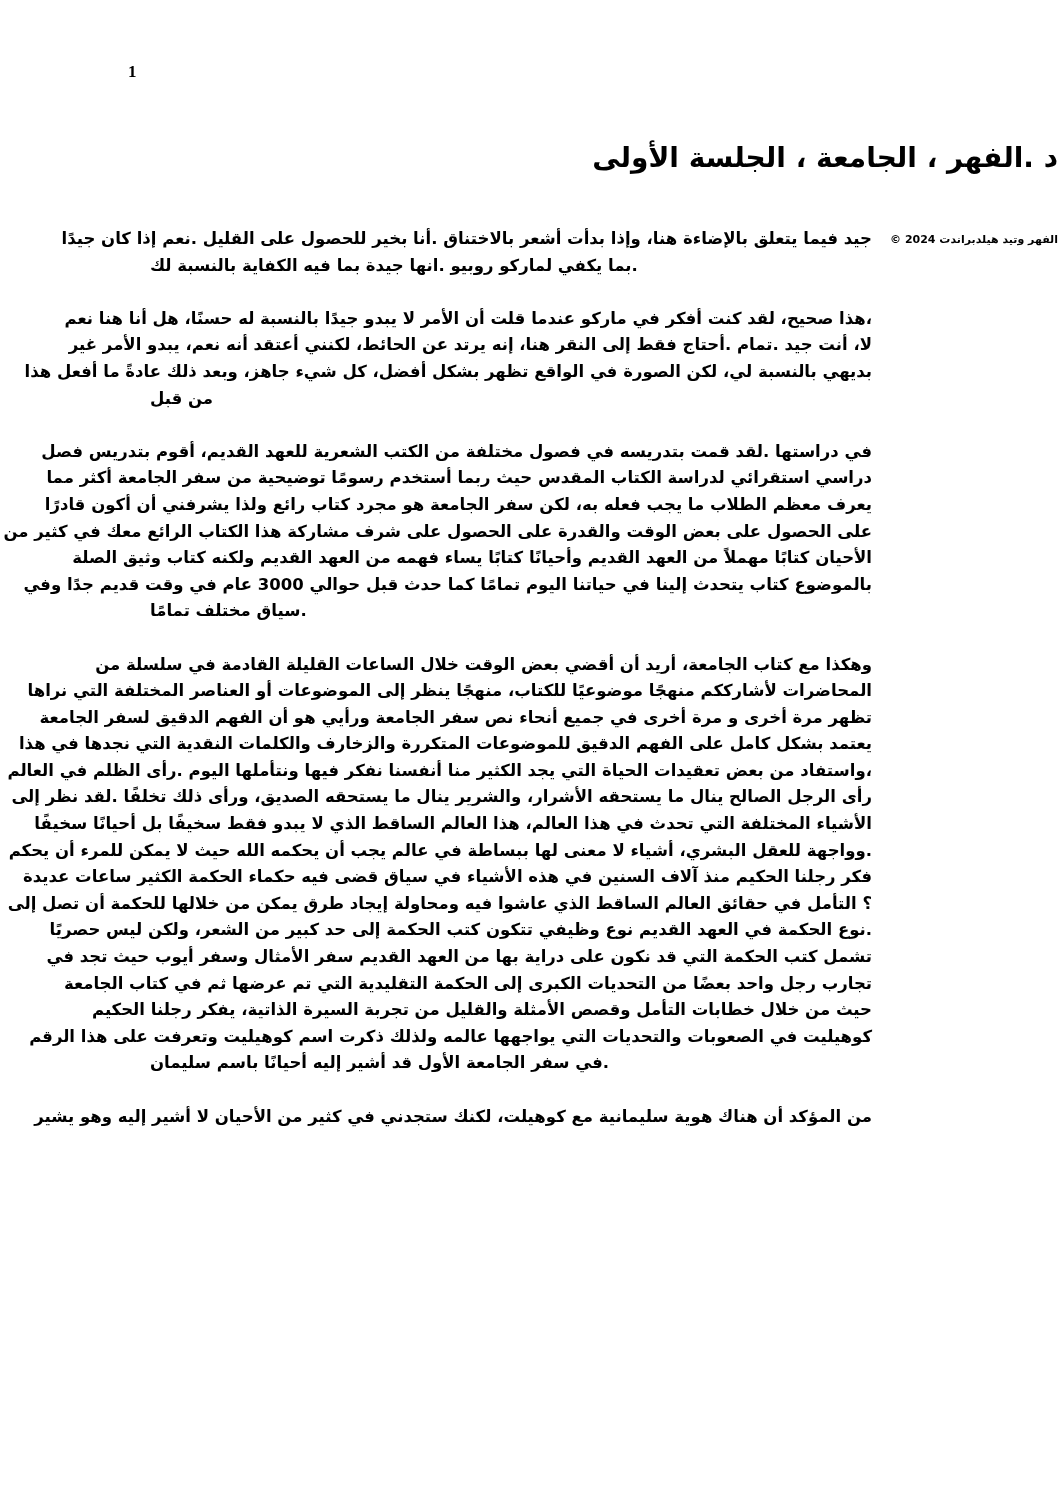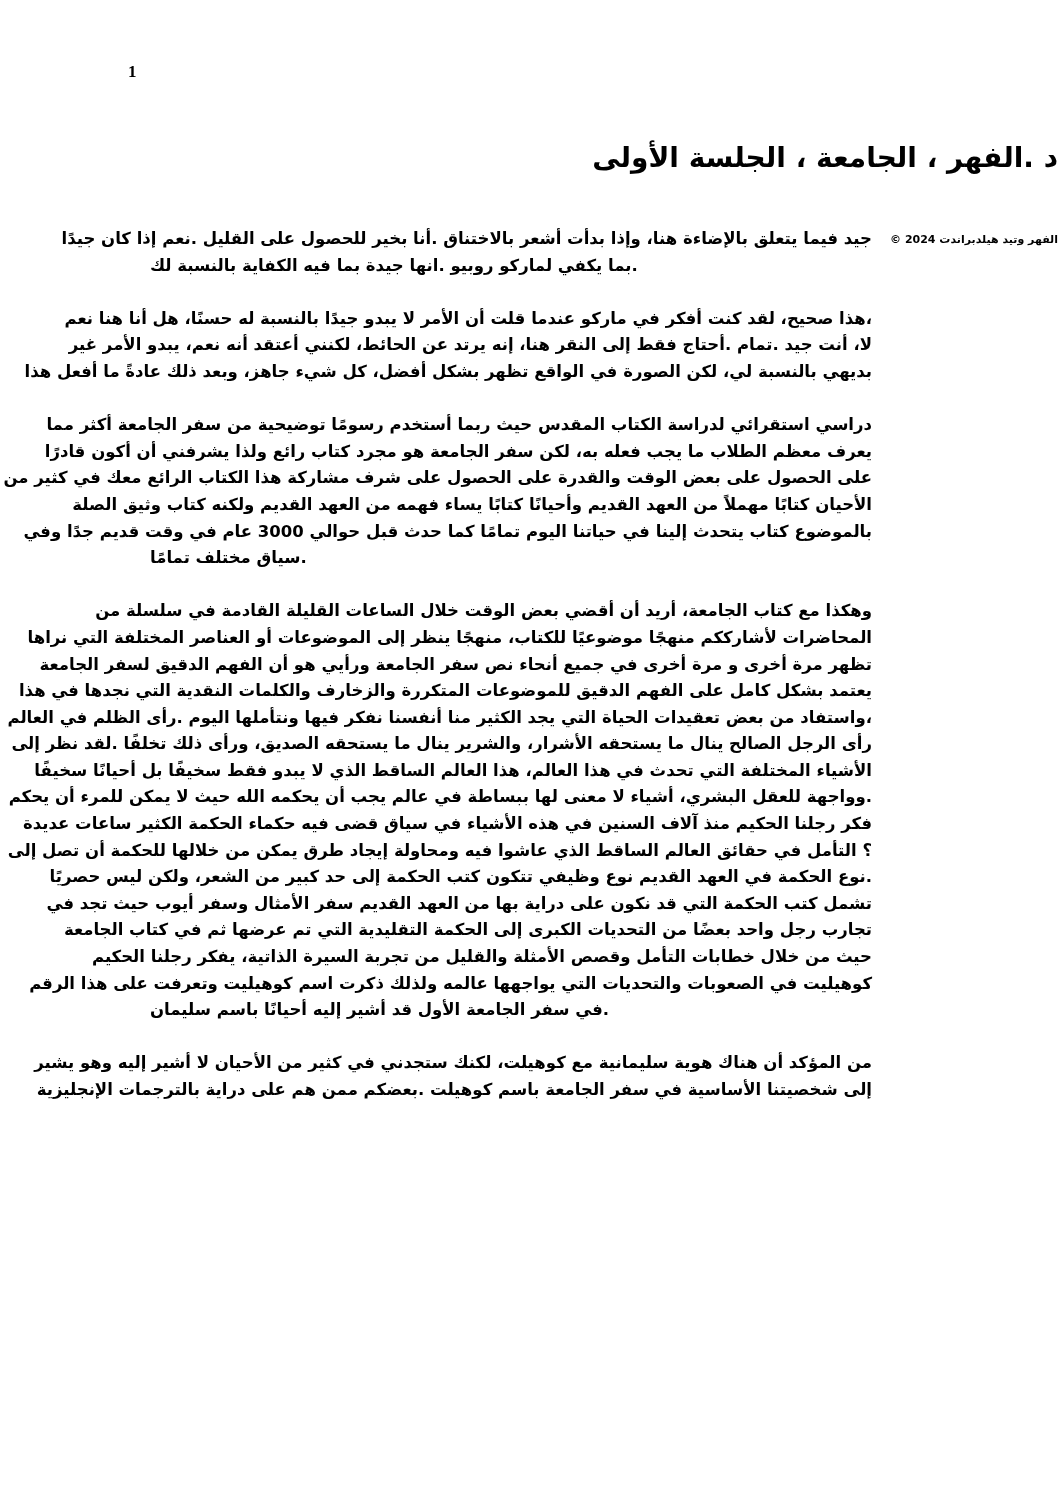--- a/index.html
+++ b/index.html
@@ -76,23 +76,25 @@
   <div class="body" id="doc-body">
       <div class="paragraph">
         <span class="line">جيد فيما يتعلق بالإضاءة هنا، وإذا بدأت أشعر بالاختناق .أنا بخير للحصول على القليل .نعم إذا كان جيدًا</span>
         <span class="line">.بما يكفي لماركو روبيو .انها جيدة بما فيه الكفاية بالنسبة لك</span>
       </div>
       <div class="para-gap"></div>
       <div class="paragraph">
         <span class="line">،هذا صحيح، لقد كنت أفكر في ماركو عندما قلت أن الأمر لا يبدو جيدًا بالنسبة له حسنًا، هل أنا هنا نعم</span>
         <span class="line">لا، أنت جيد .تمام .أحتاج فقط إلى النقر هنا، إنه يرتد عن الحائط، لكنني أعتقد أنه نعم، يبدو الأمر غير</span>
         <span class="line">بديهي بالنسبة لي، لكن الصورة في الواقع تظهر بشكل أفضل، كل شيء جاهز، وبعد ذلك عادةً ما أفعل هذا</span>
+        <span class="line">من قبل</span>
       </div>
       <div class="para-gap"></div>
       <div class="paragraph">
+        <span class="line">في دراستها .لقد قمت بتدريسه في فصول مختلفة من الكتب الشعرية للعهد القديم، أقوم بتدريس فصل</span>
         <span class="line">دراسي استقرائي لدراسة الكتاب المقدس حيث ربما أستخدم رسومًا توضيحية من سفر الجامعة أكثر مما</span>
         <span class="line">يعرف معظم الطلاب ما يجب فعله به، لكن سفر الجامعة هو مجرد كتاب رائع ولذا يشرفني أن أكون قادرًا</span>
         <span class="line">على الحصول على بعض الوقت والقدرة على الحصول على شرف مشاركة هذا الكتاب الرائع معك في كثير من</span>
         <span class="line">الأحيان كتابًا مهملاً من العهد القديم وأحيانًا كتابًا يساء فهمه من العهد القديم ولكنه كتاب وثيق الصلة</span>
         <span class="line">بالموضوع كتاب يتحدث إلينا في حياتنا اليوم تمامًا كما حدث قبل حوالي 3000 عام في وقت قديم جدًا وفي</span>
         <span class="line">.سياق مختلف تمامًا</span>
       </div>
       <div class="para-gap"></div>
       <div class="paragraph">
         <span class="line">وهكذا مع كتاب الجامعة، أريد أن أقضي بعض الوقت خلال الساعات القليلة القادمة في سلسلة من</span>
@@ -108,16 +110,15 @@
         <span class="line">.نوع الحكمة في العهد القديم نوع وظيفي تتكون كتب الحكمة إلى حد كبير من الشعر، ولكن ليس حصريًا</span>
         <span class="line">تشمل كتب الحكمة التي قد نكون على دراية بها من العهد القديم سفر الأمثال وسفر أيوب حيث تجد في</span>
         <span class="line">تجارب رجل واحد بعضًا من التحديات الكبرى إلى الحكمة التقليدية التي تم عرضها ثم في كتاب الجامعة</span>
         <span class="line">حيث من خلال خطابات التأمل وقصص الأمثلة والقليل من تجربة السيرة الذاتية، يفكر رجلنا الحكيم</span>
         <span class="line">كوهيليت في الصعوبات والتحديات التي يواجهها عالمه ولذلك ذكرت اسم كوهيليت وتعرفت على هذا الرقم</span>
         <span class="line">.في سفر الجامعة الأول قد أشير إليه أحيانًا باسم سليمان</span>
       </div>
       <div class="para-gap"></div>
       <div class="paragraph">
         <span class="line">من المؤكد أن هناك هوية سليمانية مع كوهيلت، لكنك ستجدني في كثير من الأحيان لا أشير إليه وهو يشير</span>
-        <span class="line">إلى شخصيتنا الأساسية في سفر الجامعة باسم كوهيلت .بعضكم ممن هم على دراية بالترجمات الإنجليزية</span>
       </div>
     </div>
 </div>
 
 </body></html>

